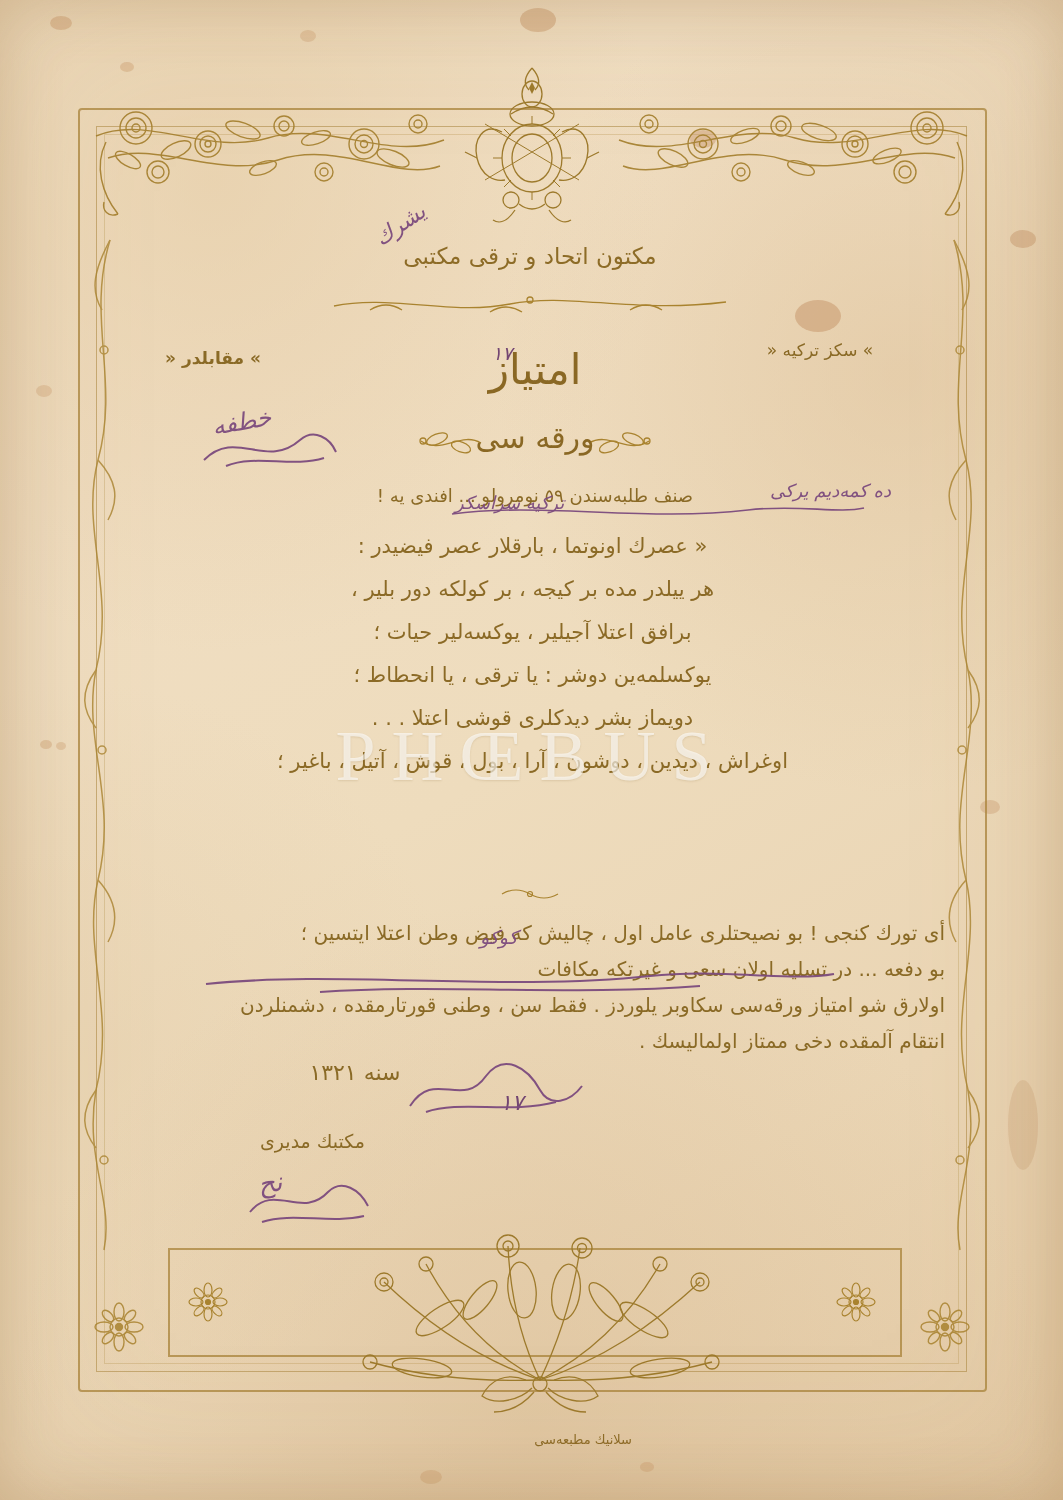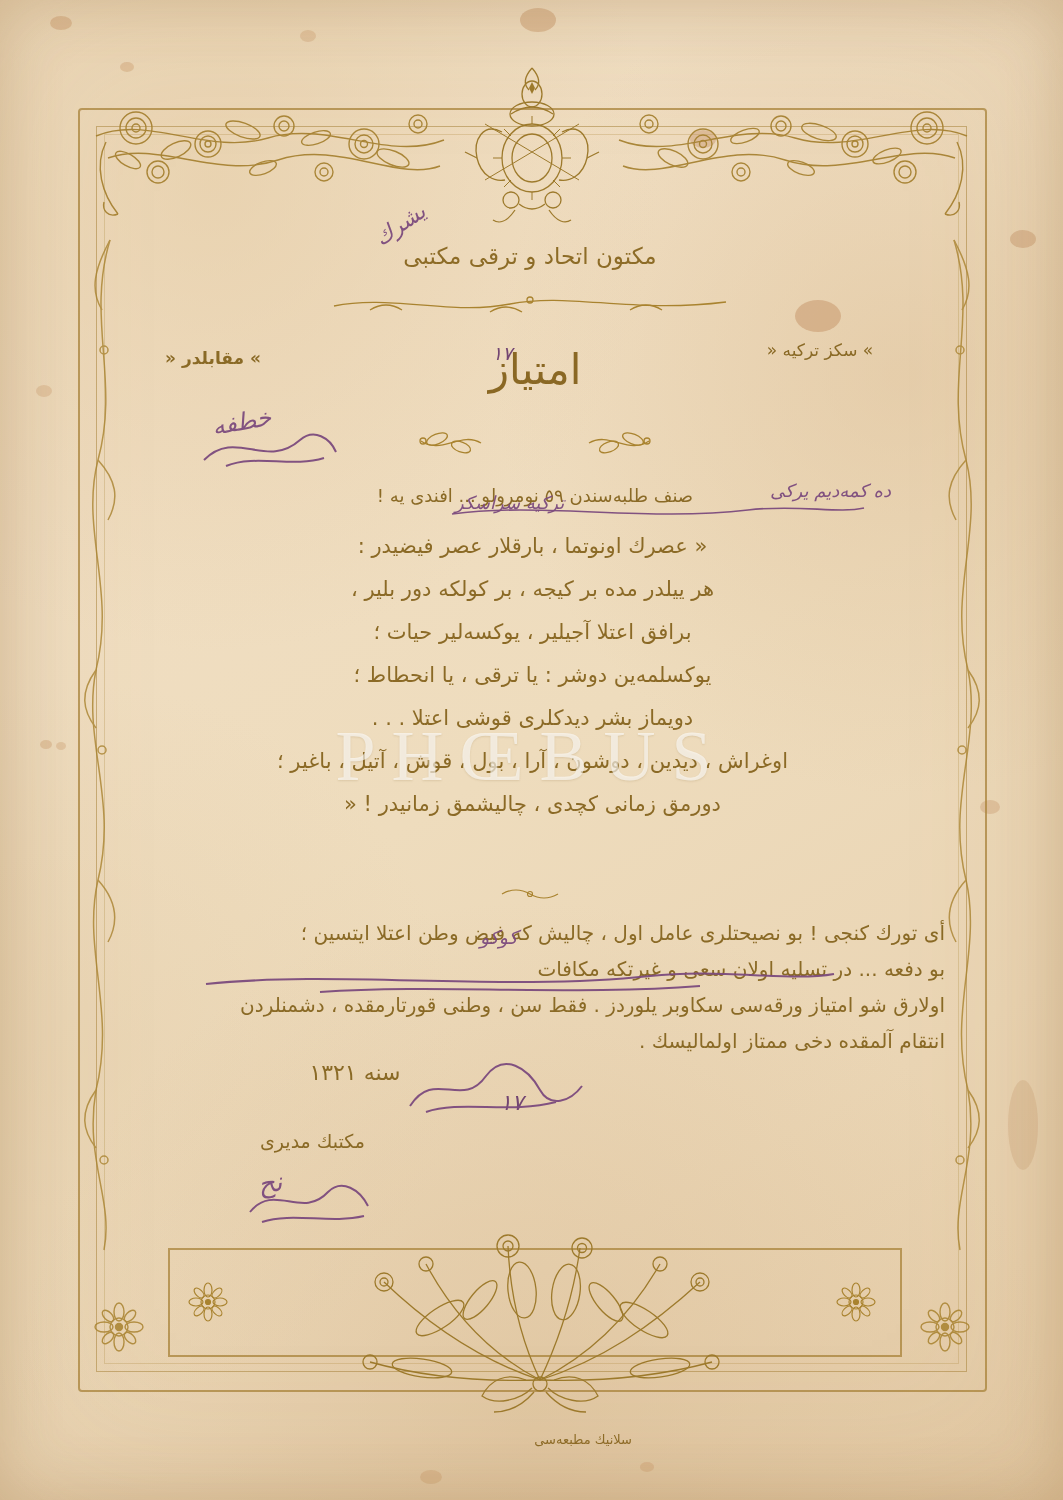--- a/index.html
+++ b/index.html
@@ -503,31 +503,31 @@
   </div>
   <div class="small-ornament" style="left:585px; top:425px;">
     <svg viewBox="0 0 70 34" width="70" height="34" fill="none" stroke="currentColor" stroke-width="1.3">
       <path d="M4 18 C24 6, 44 30, 64 16"></path>
       <ellipse cx="48" cy="14" rx="11" ry="5" transform="rotate(22 48 14)"></ellipse>
       <ellipse cx="24" cy="22" rx="10" ry="5" transform="rotate(-20 24 22)"></ellipse>
       <circle cx="62" cy="16" r="3"></circle>
     </svg>
   </div>
 
+  <div id="title-varaka" class="rtl">ورقه سی</div>
 
   <div id="awardee-line" class="rtl">صنف طلبه‌سندن ٥٩ نومرولو ... افندی یه !</div>
 
   <div id="poem">
     <div class="line">« عصرك اونوتما ، بارقلار عصر فيضيدر :</div>
     <div class="line">هر ييلدر مده بر كيجه ، بر كولكه دور بلیر ،</div>
     <div class="line">برافق اعتلا آجيلير ، يوكسه‌لير حيات ؛</div>
     <div class="line">يوكسلمه‌ين دوشر : يا ترقی ، يا انحطاط ؛</div>
     <div class="line">دويماز بشر ديدكلری قوشی اعتلا . . .</div>
     <div class="line">اوغراش ، ديدين ، دوشون ، آرا ، بول ، قوش ، آتيل ، باغير ؛</div>
-    <div class="line">دورمق زمانی كچدی ، چاليشمق زمانيدر ! «</div>
   </div>
 
   <div id="mid-ornament">
     <svg viewBox="0 0 60 16" width="60" height="16" fill="none" stroke="currentColor" stroke-width="1.2">
       <path d="M2 8 q14 -8 28 0 q14 8 28 0"></path>
       <circle cx="30" cy="8" r="2.5"></circle>
     </svg>
   </div>
 
   <div id="prose">

